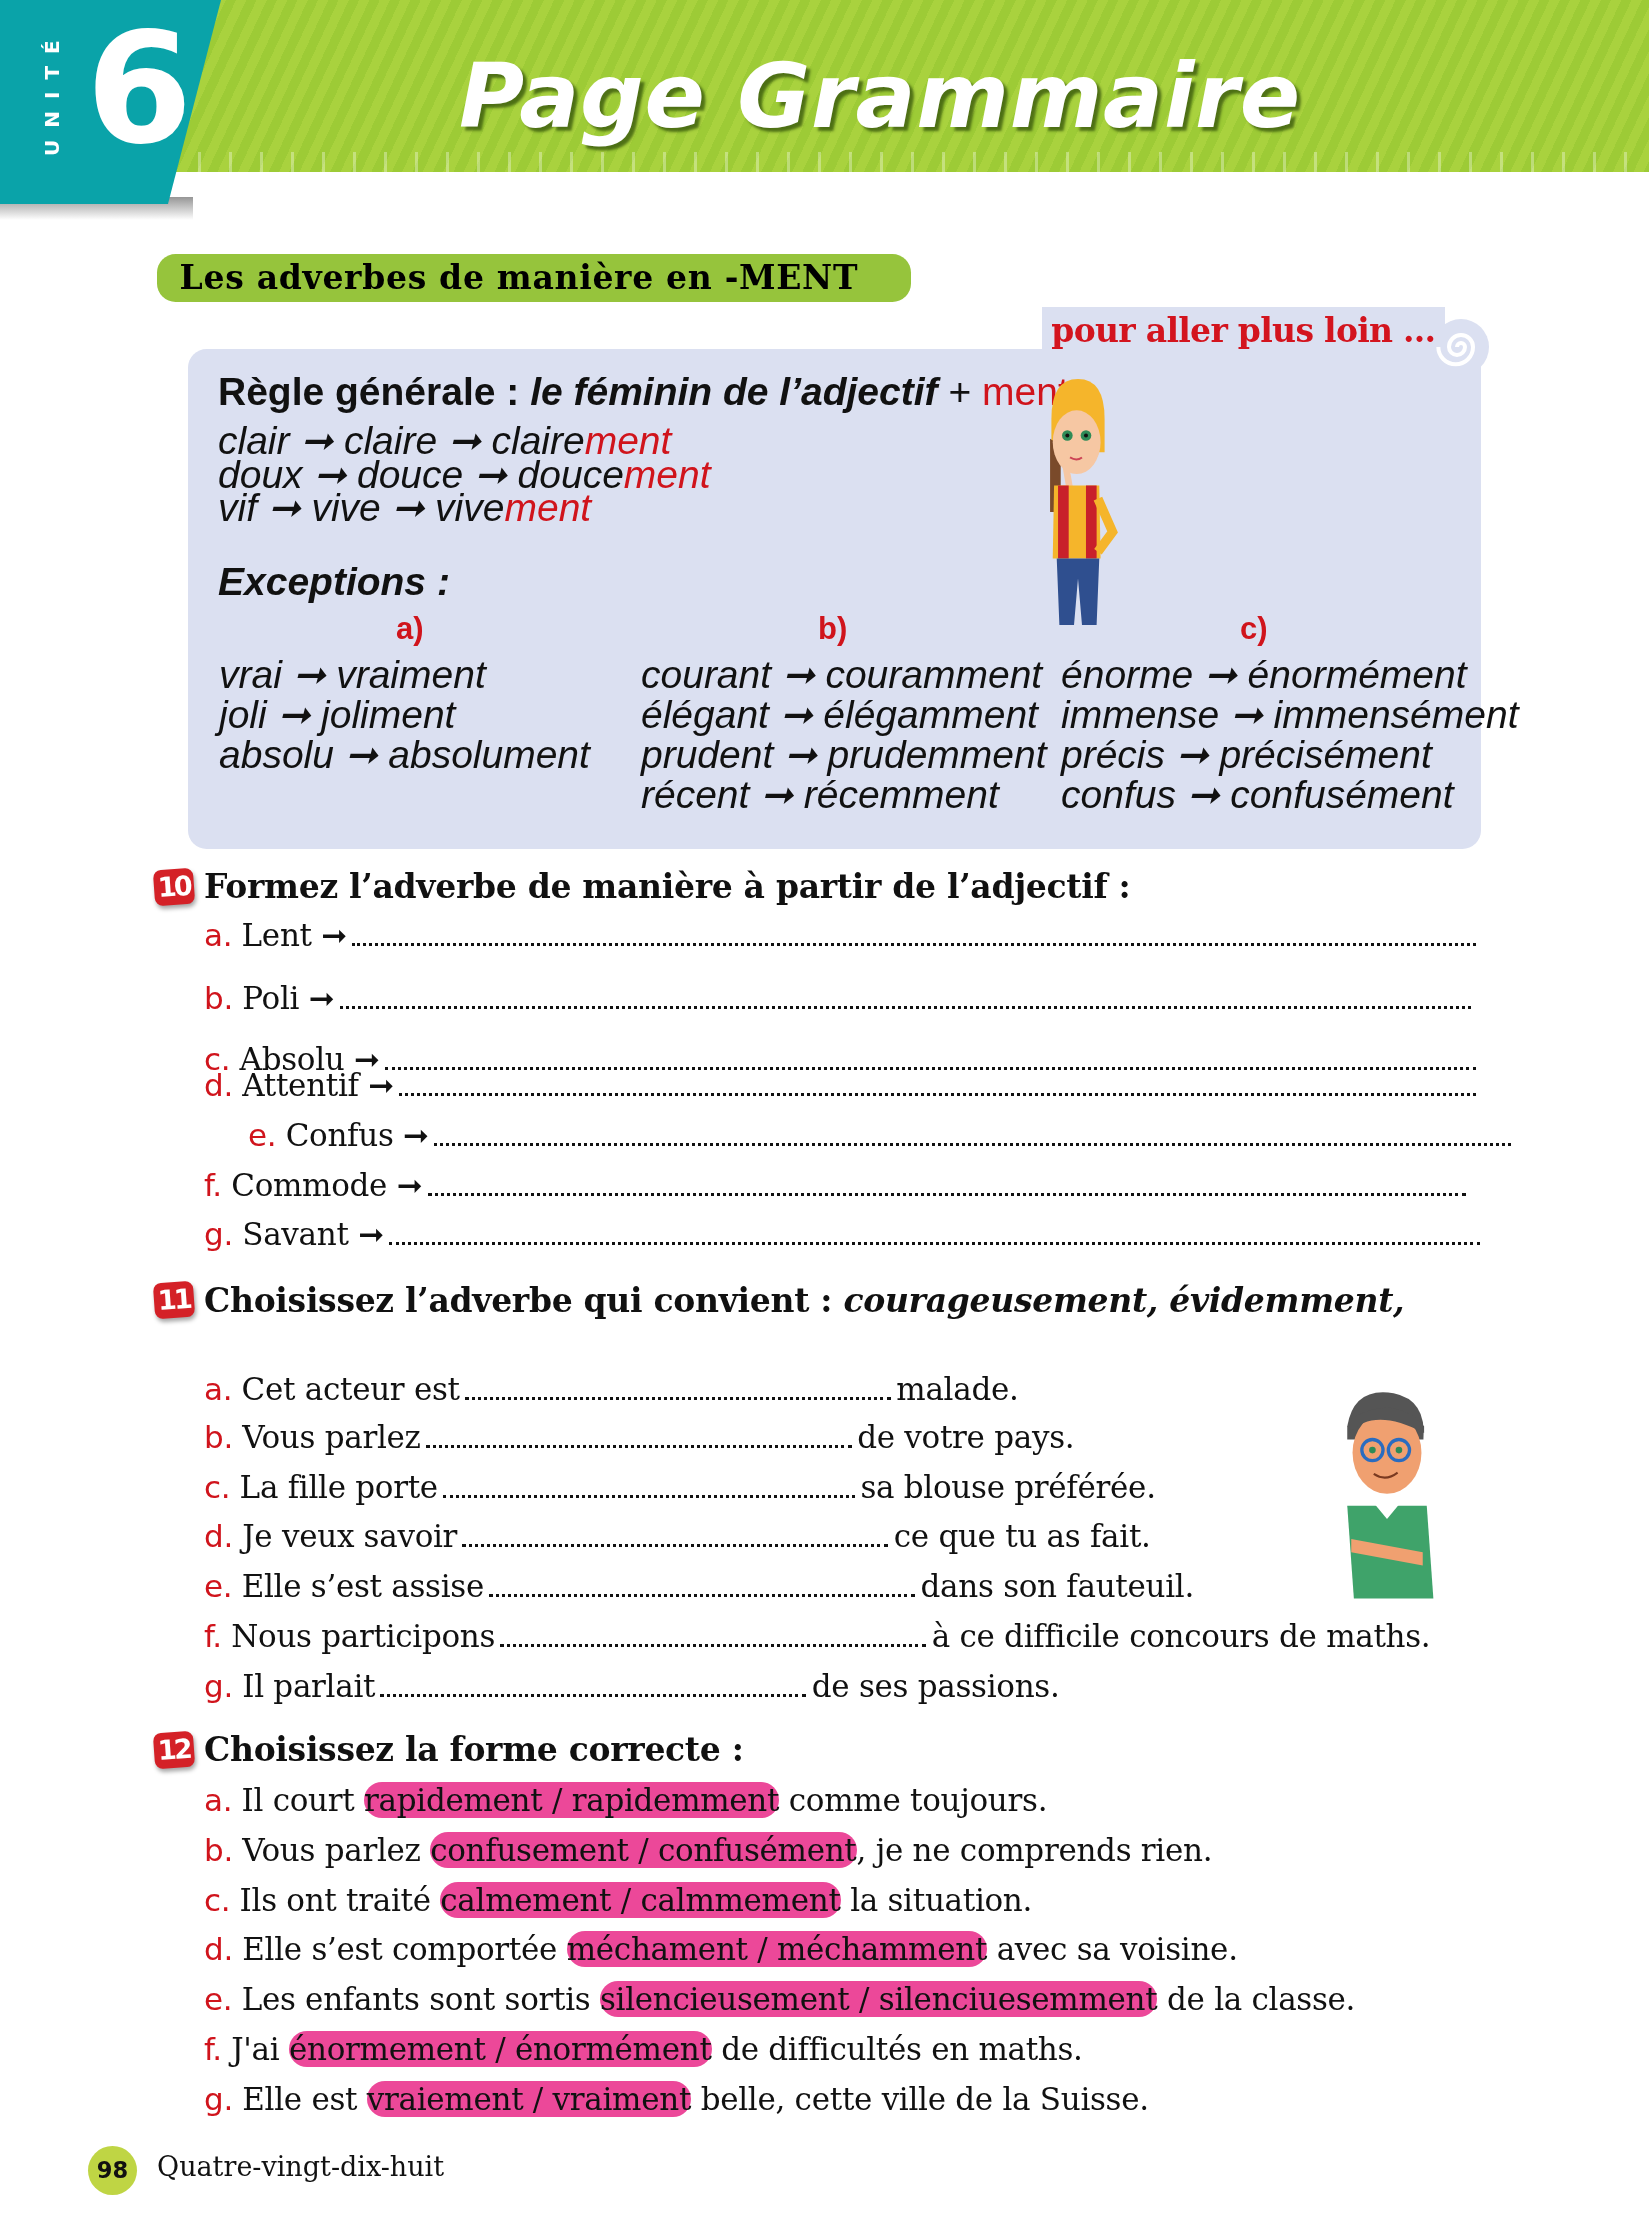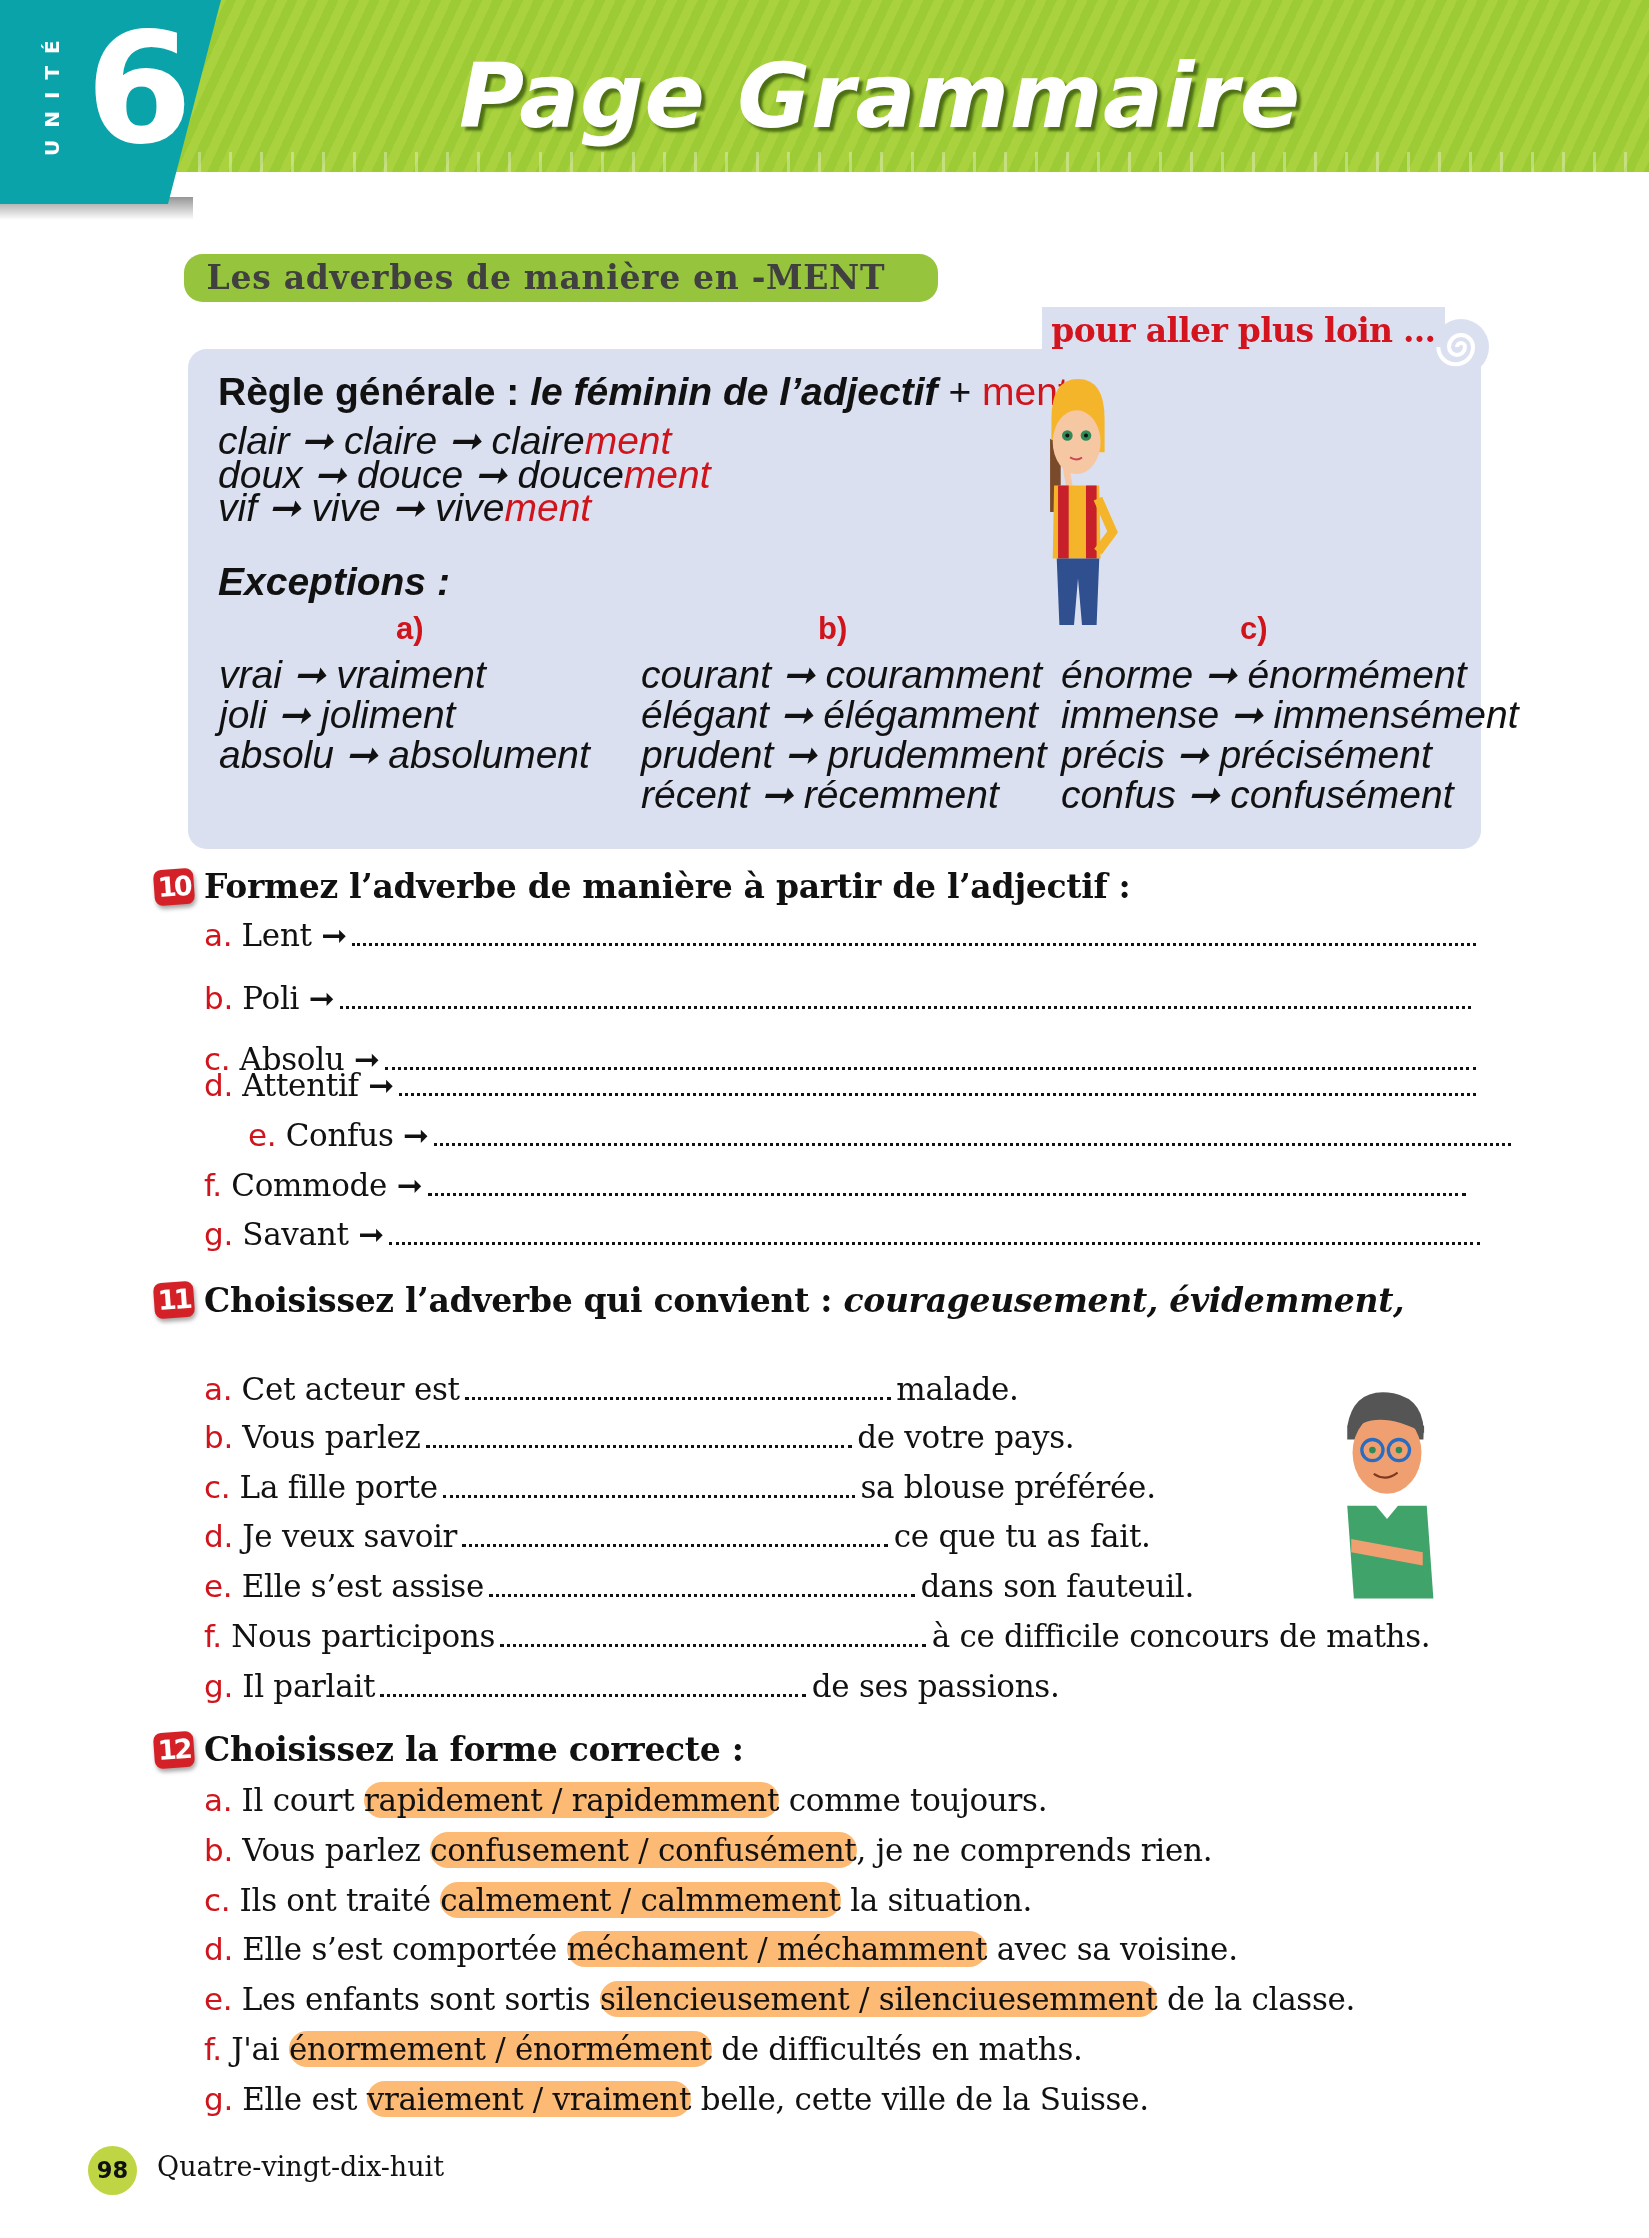--- a/index.html
+++ b/index.html
@@ -41,22 +41,22 @@
     position: absolute; left: 459px; top: 52px; color: #fff;
     font-family: "DejaVu Sans", sans-serif; font-weight: bold; font-style: italic;
     font-size: 89px; line-height: 1; letter-spacing: 0.7px;
     text-shadow: 4px 4px 2.7px rgba(50,80,10,0.75);
   }
 
   
   .section-pill {
     position: absolute; left: 157px; top: 254px; width: 754px; height: 48px;
     background: #96c43c; border-radius: 18.6px;
-    color: #404040; font-family: "DejaVu Serif", serif; font-weight: bold;
-    font-size: 33px; line-height: 48px; padding-left: 22.6px; letter-spacing: 0.7px; margin-left: 27px;
+    color: #000000; font-family: "DejaVu Serif", serif; font-weight: bold;
+    font-size: 33px; line-height: 48px; padding-left: 22.6px; letter-spacing: 0.7px;
   }
 
   
   .rule-box {
     position: absolute; left: 188px; top: 349px; width: 1293px; height: 500px;
     background: #dbe0f1; border-radius: 18.6px;
   }
   .further {
     position: absolute; left: 1042px; top: 307px; height: 47px;
     background: #dbe0f1; padding: 0 9.3px;
@@ -93,21 +93,21 @@
   .ex-title em { font-style: italic; }
   .item {
     position: absolute; left: 204px; font-family: "DejaVu Serif", serif; font-size: 31px;
     color: #111; white-space: nowrap; line-height: 40px; letter-spacing: -0.3px;
   }
   .item .letter { color: #d0141c; font-family: "DejaVu Sans", sans-serif; margin-right: 9.3px; }
   .dots {
     display: inline-block; vertical-align: baseline; border-bottom: 3.3px dotted #111;
     height: 0.7px; margin: 0 5.3px;
   }
-  .hl { background: #fdba74; border-radius: 18px; }
+  .hl { background: #ec4899; border-radius: 18px; }
 
   
   .page-num {
     position: absolute; left: 88px; top: 2146px; width: 49px; height: 49px; border-radius: 50%;
     background: #bfd544; color: #111; font-family: "DejaVu Sans", sans-serif; font-weight: bold;
     font-size: 22.6px; line-height: 49px; text-align: center;
   }
   .page-words {
     position: absolute; left: 157px; top: 2151px; font-family: "DejaVu Serif", serif; font-size: 27px; color: #111;
   }

